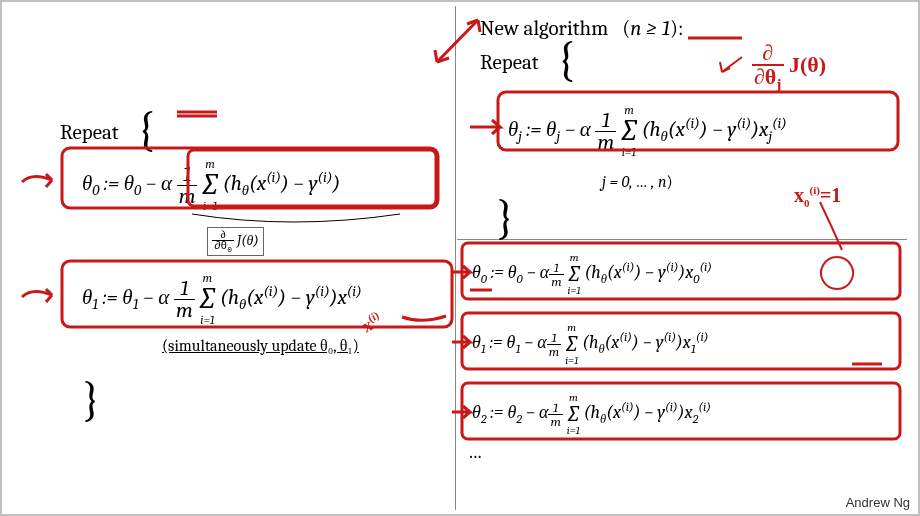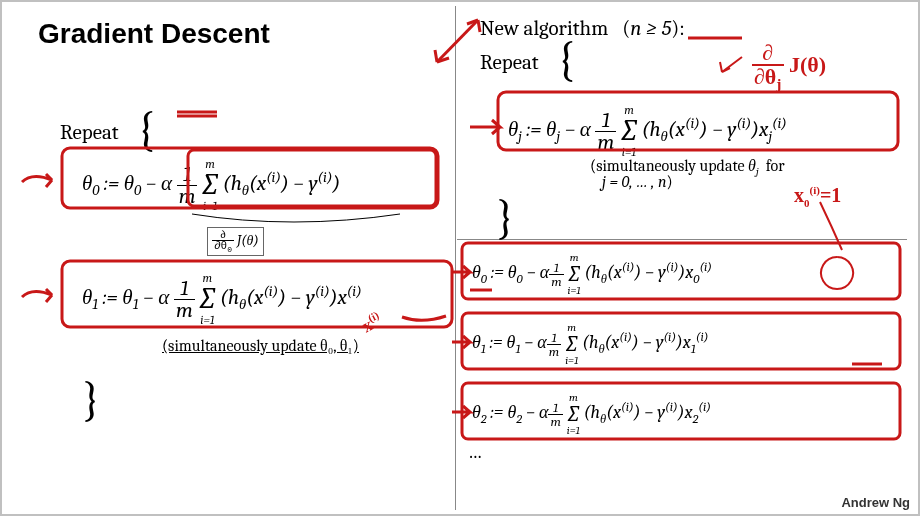--- a/index.html
+++ b/index.html
@@ -5,21 +5,21 @@
   html,body{margin:0;padding:0;width:920px;height:516px;background:#c0c0c0;font-family:"Segoe UI","Trebuchet MS",Arial,sans-serif;}
   .slide{position:relative;box-sizing:border-box;margin:2px;width:916px;height:512px;background:#fff;overflow:hidden;}
   .title{position:absolute;font-weight:700;font-size:28px;color:#000;}
   .txt{position:absolute;font-family:Cambria,"Times New Roman",serif;color:#000;white-space:nowrap;}
   .t21{font-size:21px;}
   .t18{font-size:18px;}
   .t16{font-size:16px;}
   .vrule{position:absolute;width:1px;background:#888;}
   .hrule{position:absolute;height:1px;background:#888;}
   .hw{position:absolute;font-family:"Comic Sans MS","Segoe Script",cursive;color:#c81818;font-weight:700;}
-  .author{position:absolute;right:8px;bottom:4px;font-size:13px;color:#333;font-family:"Segoe UI",Arial,sans-serif;font-weight:bold;}
+  .author{position:absolute;right:8px;bottom:4px;font-size:13px;color:#333;font-family:"Segoe UI",Arial,sans-serif;}
   svg.sv{position:absolute;left:0;top:0;pointer-events:none;}
   svg.sv path,svg.sv line,svg.sv rect{stroke:#c81818;fill:none;}
   svg.sv rect{stroke-width:3;}
   svg.sv .thin{stroke-width:2;}
   svg.sv .p{stroke-width:3;}
   .brace{position:absolute;font-family:Cambria,"Times New Roman",serif;font-size:48px;color:#000;}
   sub,sup{font-size:70%;}
   .ital{font-style:italic;}
   .frac{display:inline-block;vertical-align:middle;text-align:center;line-height:1;}
   .frac .num{display:block;border-bottom:1px solid #000;padding:0 2px;}
@@ -29,21 +29,20 @@
   .sum .sig{font-size:30px;display:block;}
   .sum .bot{font-size:12px;display:block;}
   .smallsum .sig{font-size:22px;}
   .smallsum .top,.smallsum .bot{font-size:11px;}
   .box{display:inline-block;border:1px solid #666;padding:1px 4px;font-size:14px;}
 </style>
 </head>
 <body>
 <div class="slide">
 
-<div class="title" style="left:36px;top:16px;">Gradient Descent</div>
 
 <div class="txt t21" style="left:58px;top:118px;">Repeat</div>
 <span class="brace" style="left:135px;top:100px;">{</span>
 
 <div class="txt t21 ital" style="left:80px;top:156px;">
   <span>θ</span><sub>0</sub> := <span>θ</span><sub>0</sub> − <span>α</span>
   <span class="frac"><span class="num">1</span><span class="den ital">m</span></span>
   <span class="sum"><span class="top ital">m</span><span class="sig">∑</span><span class="bot ital">i=1</span></span>
   (<span>h</span><sub>θ</sub>(<span>x</span><sup>(i)</sup>) − <span>y</span><sup>(i)</sup>)
 </div>
@@ -59,33 +58,30 @@
   (<span>h</span><sub>θ</sub>(<span>x</span><sup>(i)</sup>) − <span>y</span><sup>(i)</sup>)<span>x</span><sup>(i)</sup>
 </div>
 
 <div class="txt t16" style="left:160px;top:335px;text-decoration:underline;">(simultaneously update θ₀, θ₁)</div>
 <span class="brace" style="left:80px;top:370px;">}</span>
 
 <div class="vrule" style="left:453px;top:4px;height:504px;"></div>
 <div class="hrule" style="left:455px;top:237px;width:450px;"></div>
 
 <div class="txt t21" style="left:478px;top:14px;">
-  <span>New algorithm</span>&nbsp;&nbsp;&nbsp;(<span class="ital">n ≥ 5</span>)<span>:</span>
+  <span>New algorithm</span>&nbsp;&nbsp;&nbsp;(<span class="ital">n ≥ 1</span>)<span>:</span>
 </div>
 <div class="txt t21" style="left:478px;top:48px;">Repeat</div>
 <span class="brace" style="left:555px;top:30px;">{</span>
 
 <div class="txt t21 ital" style="left:506px;top:102px;">
   <span>θ</span><sub>j</sub> := <span>θ</span><sub>j</sub> − <span>α</span>
   <span class="frac"><span class="num">1</span><span class="den ital">m</span></span>
   <span class="sum"><span class="top ital">m</span><span class="sig">∑</span><span class="bot ital">i=1</span></span>
   (<span>h</span><sub>θ</sub>(<span>x</span><sup>(i)</sup>) − <span>y</span><sup>(i)</sup>)<span>x</span><sub>j</sub><sup>(i)</sup>
-</div>
-<div class="txt t16" style="left:588px;top:155px;">
-  (<span>simultaneously update</span> <span class="ital">θ<sub>j</sub></span>&nbsp; <span>for</span>
 </div>
 <div class="txt t16" style="left:600px;top:171px;">
   <span class="ital">j = 0, … , n</span><span>)</span>
 </div>
 <span class="brace" style="left:494px;top:188px;">}</span>
 
 <div class="txt t18 ital" style="left:470px;top:250px;">
   <span>θ</span><sub>0</sub> := <span>θ</span><sub>0</sub> − <span>α</span><span class="frac"><span class="num" style="font-size:13px">1</span><span class="den" style="font-size:13px">m</span></span>
   <span class="sum smallsum"><span class="top">m</span><span class="sig">∑</span><span class="bot">i=1</span></span>
   (<span>h</span><sub>θ</sub>(<span>x</span><sup>(i)</sup>) − <span>y</span><sup>(i)</sup>)<span>x</span><sub>0</sub><sup>(i)</sup>

